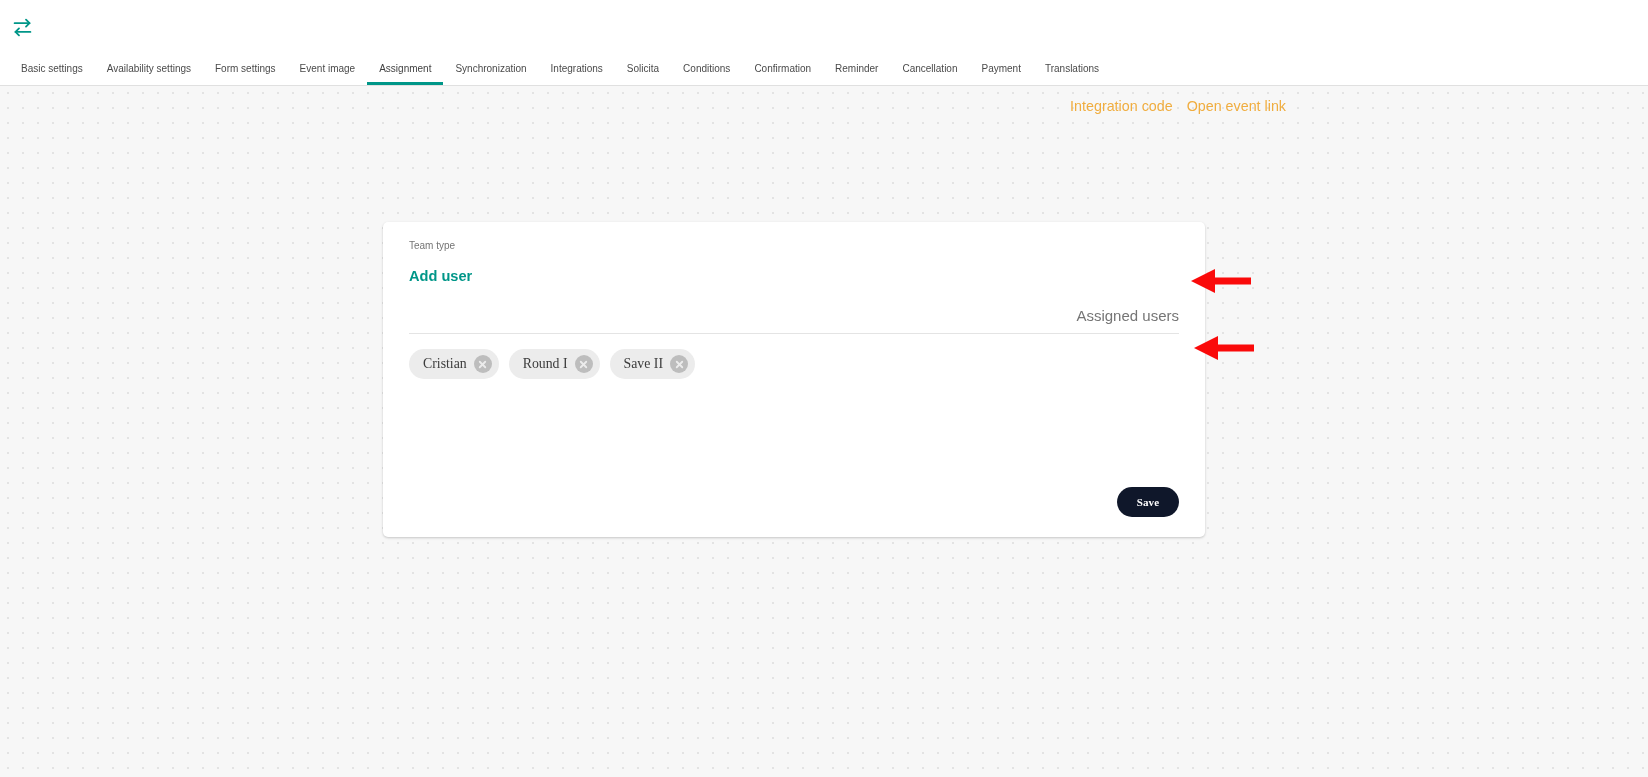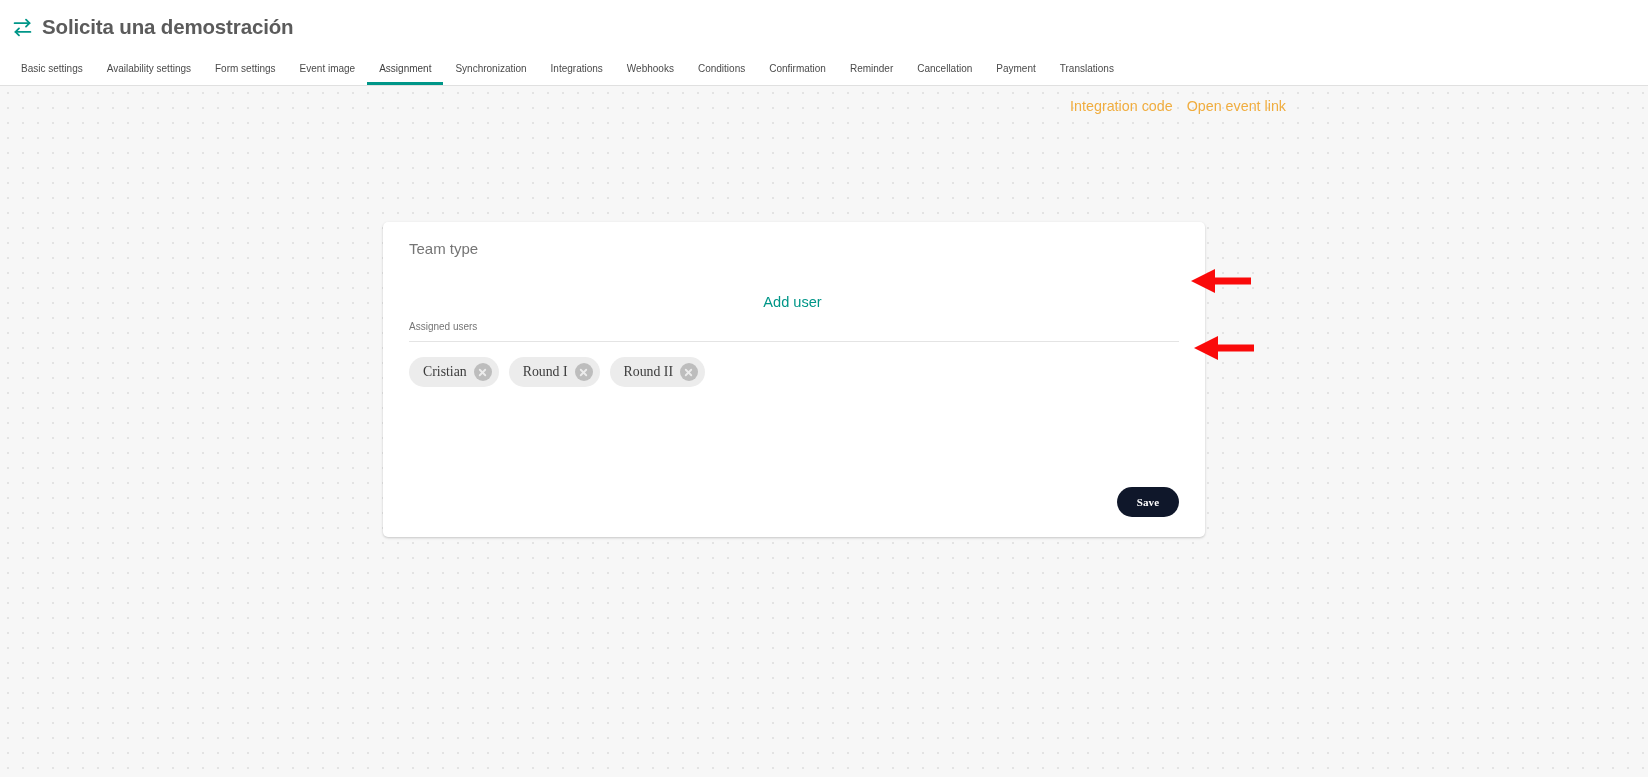--- a/index.html
+++ b/index.html
@@ -119,21 +119,21 @@
     box-shadow: 0 1px 3px rgba(0,0,0,0.13), 0 1px 2px rgba(0,0,0,0.08);
   }
 
   .card-inner {
     padding: 18px 26px 0 26px;
     position: relative;
     height: 100%;
   }
 
   .field-label {
-    font-size: 15px;
+    font-size: 10px;
     color: #757575;
     margin-bottom: 8px;
     line-height: 1.2;
   }
 
   
   .select-box {
     position: relative;
     height: 47px;
     border: 1px solid #cfcfcf;
@@ -157,37 +157,39 @@
     transform: translateY(-50%);
     width: 0;
     height: 0;
     border-left: 5.5px solid transparent;
     border-right: 5.5px solid transparent;
     border-top: 6px solid #595959;
   }
 
   
   .addrow {
-    margin-top: 36px;
-    display: flex;
-    justify-content: center;
+    margin-top: 16px;
+    display: flex;
+    justify-content: flex-start;
     padding-right: 3px;
+    font-weight: bold;
   }
 
   .add-user-link {
     color: #009688;
     font-size: 14.6px;
     cursor: pointer;
   }
 
   
   .assigned-label {
-    margin-top: 11px;
-    font-size: 10px;
+    margin-top: 23px;
+    font-size: 15px;
     color: #757575;
+    text-align: right;
   }
 
   .divider {
     margin-top: 9px;
     height: 1px;
     background: #e4e4e4;
   }
 
   .chips {
     display: flex;
@@ -264,32 +266,31 @@
 
 <div class="topbar">
 
   <div class="title-row">
     <svg class="swap-icon" viewBox="0 0 24 24" fill="none" stroke="currentColor" stroke-width="2.1" stroke-linecap="round" stroke-linejoin="round">
       <polyline points="16 3 20 7 16 11"></polyline>
       <line x1="3" y1="7" x2="20" y2="7"></line>
       <polyline points="8 13 4 17 8 21"></polyline>
       <line x1="21" y1="17" x2="4" y2="17"></line>
     </svg>
-    <div class="page-title">Solicita una demostración</div>
   </div>
 
   <div class="tabs">
     <div class="tab">Basic settings</div>
     <div class="tab">Availability settings</div>
     <div class="tab">Form settings</div>
     <div class="tab">Event image</div>
     <div class="tab active">Assignment</div>
     <div class="tab">Synchronization</div>
     <div class="tab">Integrations</div>
-    <div class="tab">Webhooks</div>
+    <div class="tab">Solicita</div>
     <div class="tab">Conditions</div>
     <div class="tab">Confirmation</div>
     <div class="tab">Reminder</div>
     <div class="tab">Cancellation</div>
     <div class="tab">Payment</div>
     <div class="tab">Translations</div>
   </div>
 </div>
 
 <div class="canvas">
@@ -328,21 +329,21 @@
           <span>Round I</span>
           <span class="chip-remove">
             <svg width="11" height="11" viewBox="0 0 12 12" fill="none" stroke="currentColor" stroke-width="2" stroke-linecap="round">
               <line x1="3" y1="3" x2="9" y2="9"></line>
               <line x1="9" y1="3" x2="3" y2="9"></line>
             </svg>
           </span>
         </span>
 
         <span class="chip">
-          <span>Round II</span>
+          <span>Save II</span>
           <span class="chip-remove">
             <svg width="11" height="11" viewBox="0 0 12 12" fill="none" stroke="currentColor" stroke-width="2" stroke-linecap="round">
               <line x1="3" y1="3" x2="9" y2="9"></line>
               <line x1="9" y1="3" x2="3" y2="9"></line>
             </svg>
           </span>
         </span>
 
       </div>
 

